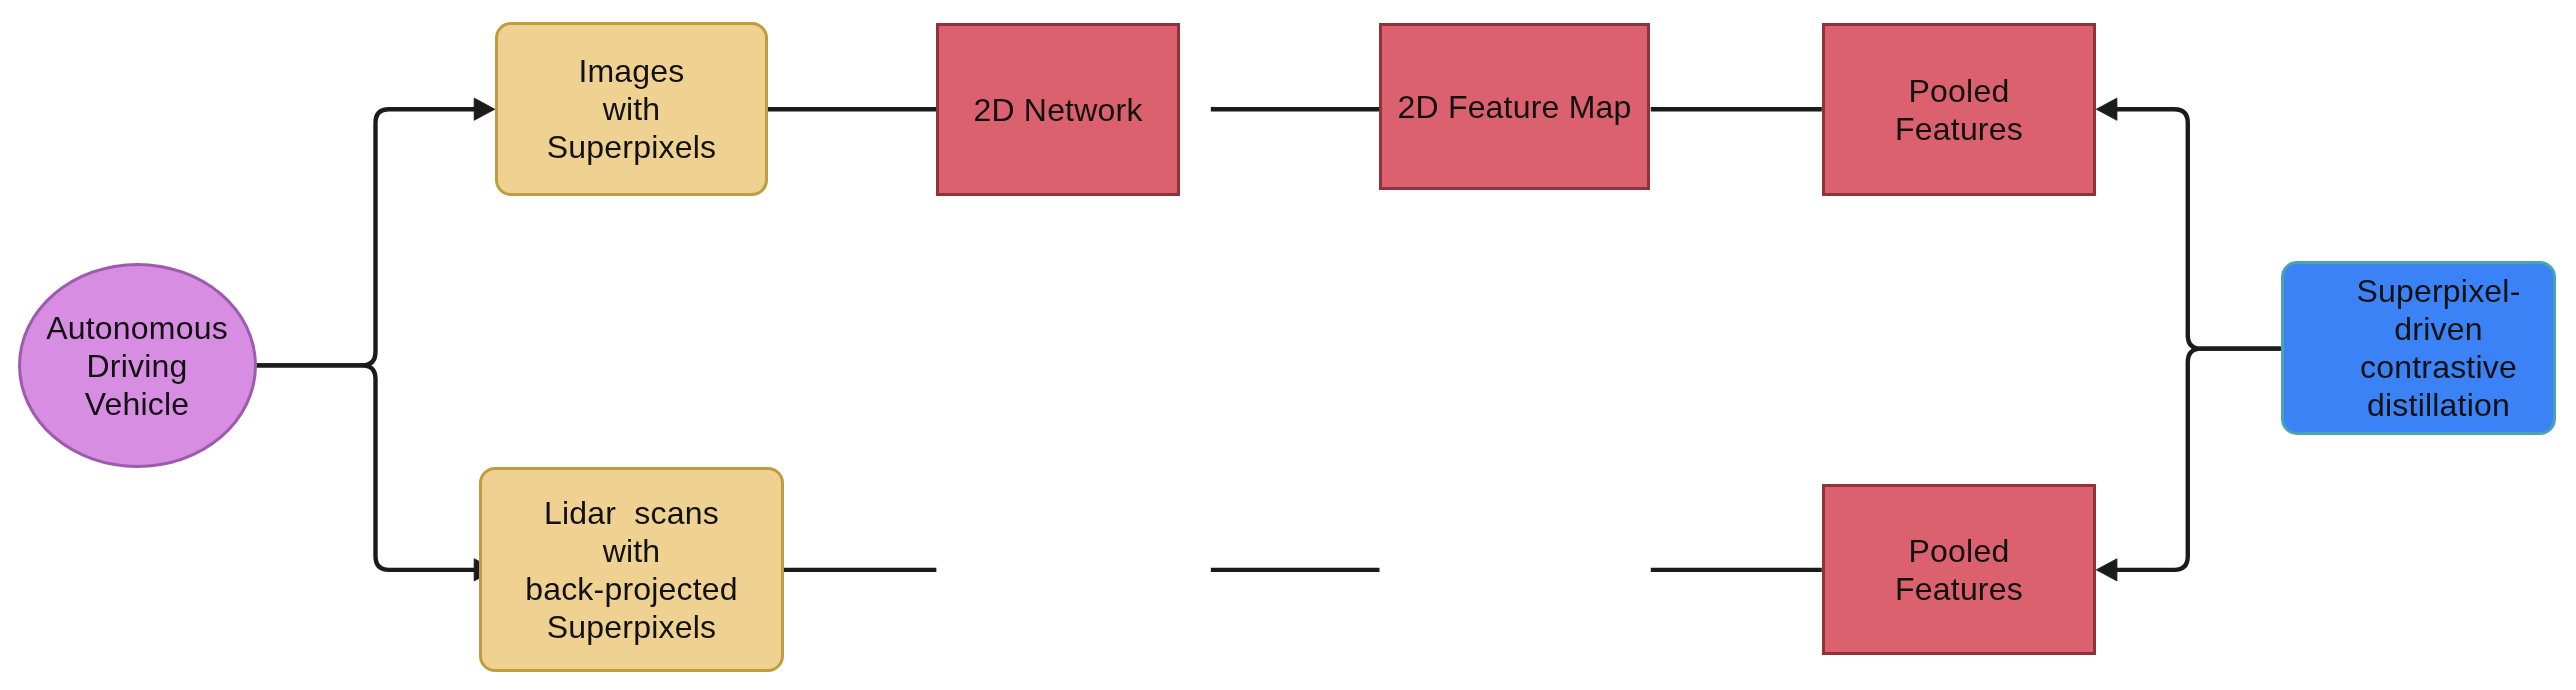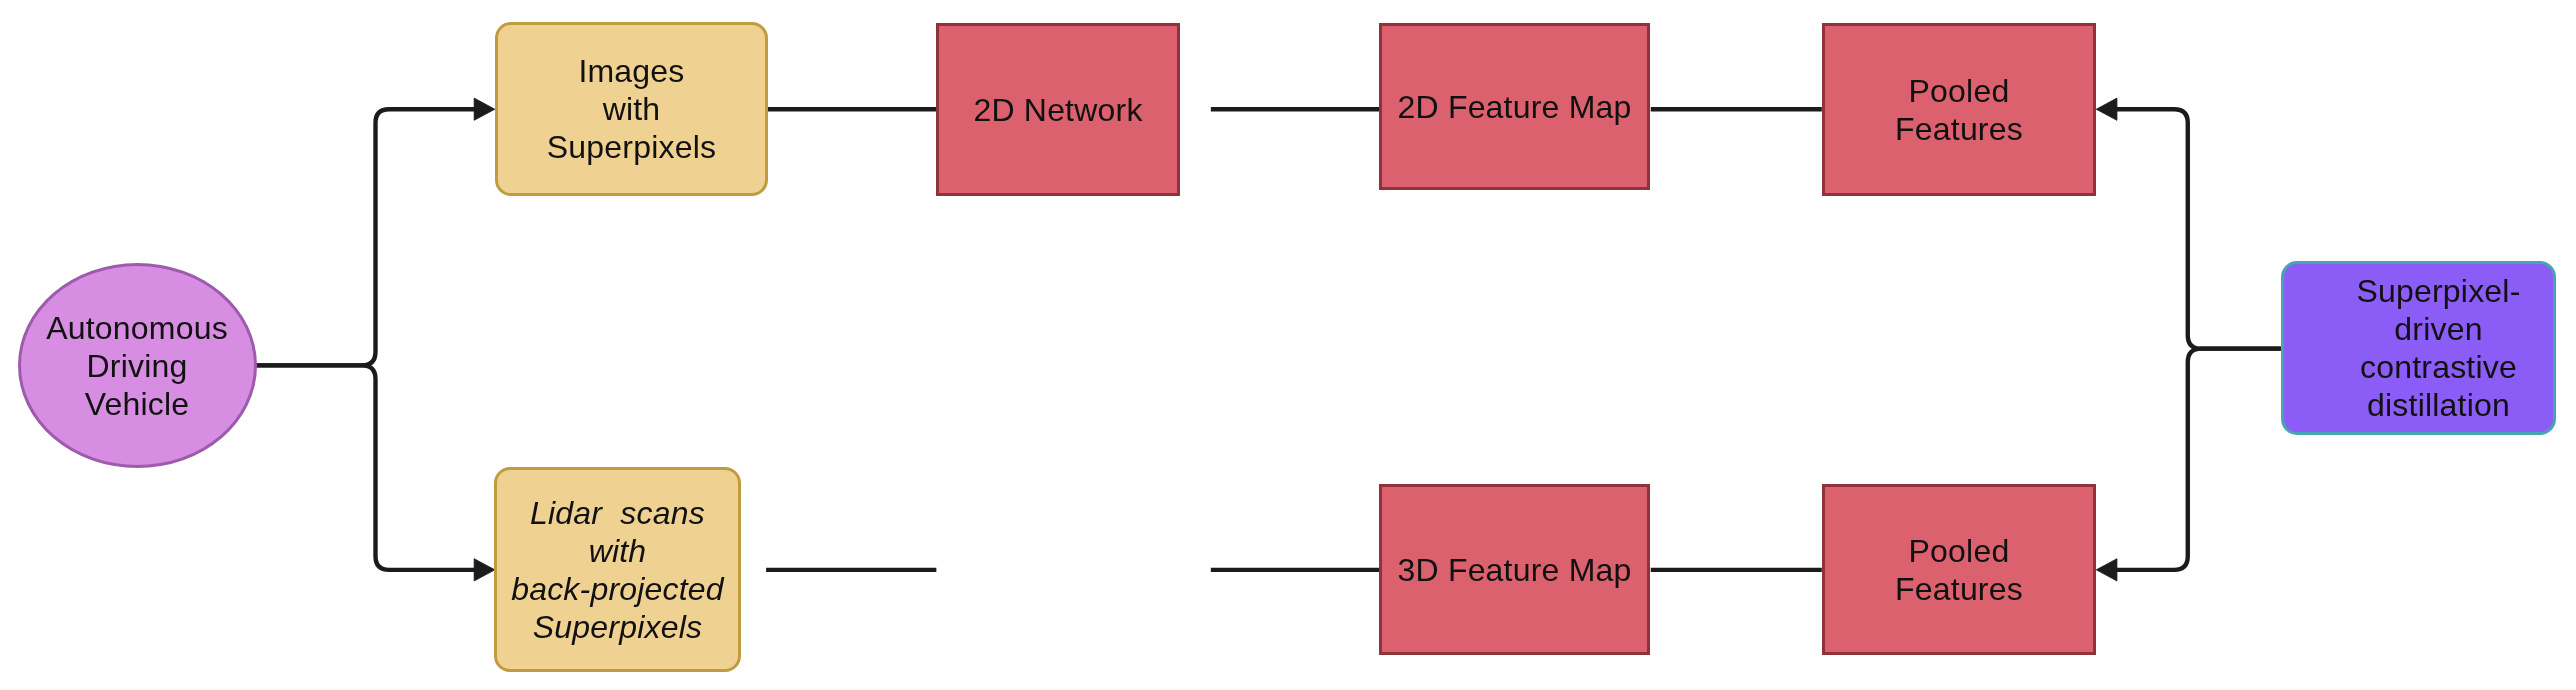--- a/index.html
+++ b/index.html
@@ -48,30 +48,30 @@
     font-size: 32px;
     line-height: 38px;
     color: #111111;
     font-weight: 400;
     letter-spacing: 0.2px;
   }
   
   .purple { background: #d78de2; border: 3.2px solid #9d5bab; }
   .yellow { background: #efd192; border: 3.2px solid #c09c40; }
   .red    { background: #da616d; border: 3.2px solid #8f323a; }
-  .cyan   { background: #8b5cf6; border: 3.2px solid #47a5b3; padding-left: 40px; }
+  .cyan   { background: #3b82f6; border: 3.2px solid #47a5b3; padding-left: 40px; }
   .ellipse { border-radius: 50%; }
   .rounded { border-radius: 16px; }
   
   .n-vehicle  { left: 17.5px;   top: 263px; width: 239px; height: 205px; }
   .n-images   { left: 495px;  top: 21.5px;  width: 273px; height: 174px; align-items: center; }
   .n-net2d    { left: 936px; top: 23px;  width: 244px; height: 173px; }
   .n-fm2d     { left: 1379px; top: 23px;  width: 271px; height: 167px; }
   .n-pooltop  { left: 1822px; top: 23px;  width: 274px; height: 173px; }
-  .n-lidar    { left: 494px;  top: 467px; width: 247px; height: 205px; font-style: italic; }
+  .n-lidar    { left: 479px;  top: 467px; width: 305px; height: 205px; }
   .n-net3d    { left: 936px; top: 484px; width: 274px; height: 171px; }
   .n-fm3d     { left: 1379px; top: 484px; width: 271px; height: 171px; }
   .n-poolbot  { left: 1822px; top: 484px; width: 274px; height: 171px; }
   .n-distill  { left: 2281px; top: 261px; width: 275px; height: 174px; }
 </style>
 </head>
 <body>
 
 <div class="canvas">
 
@@ -122,23 +122,20 @@
   </div>
 
   <div class="node rounded yellow n-lidar">
     <span class="label">Lidar  scans
 with
 back-projected
 Superpixels</span>
   </div>
 
 
-  <div class="node red n-fm3d">
-    <span class="label">3D Feature Map</span>
-  </div>
 
   <div class="node red n-poolbot">
     <span class="label">Pooled
 Features</span>
   </div>
 
   <div class="node rounded cyan n-distill">
     <span class="label">Superpixel-driven
 contrastive
 distillation</span>

